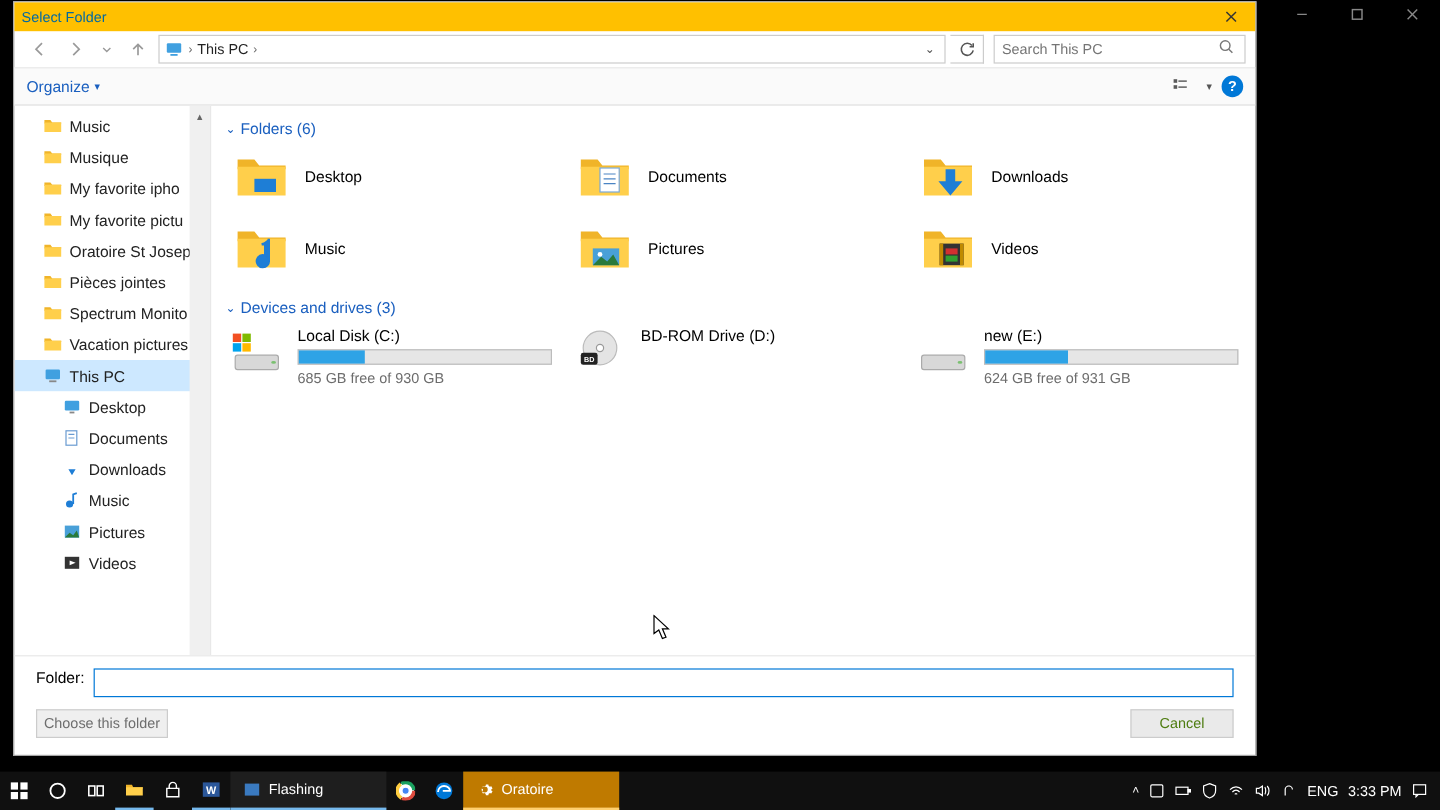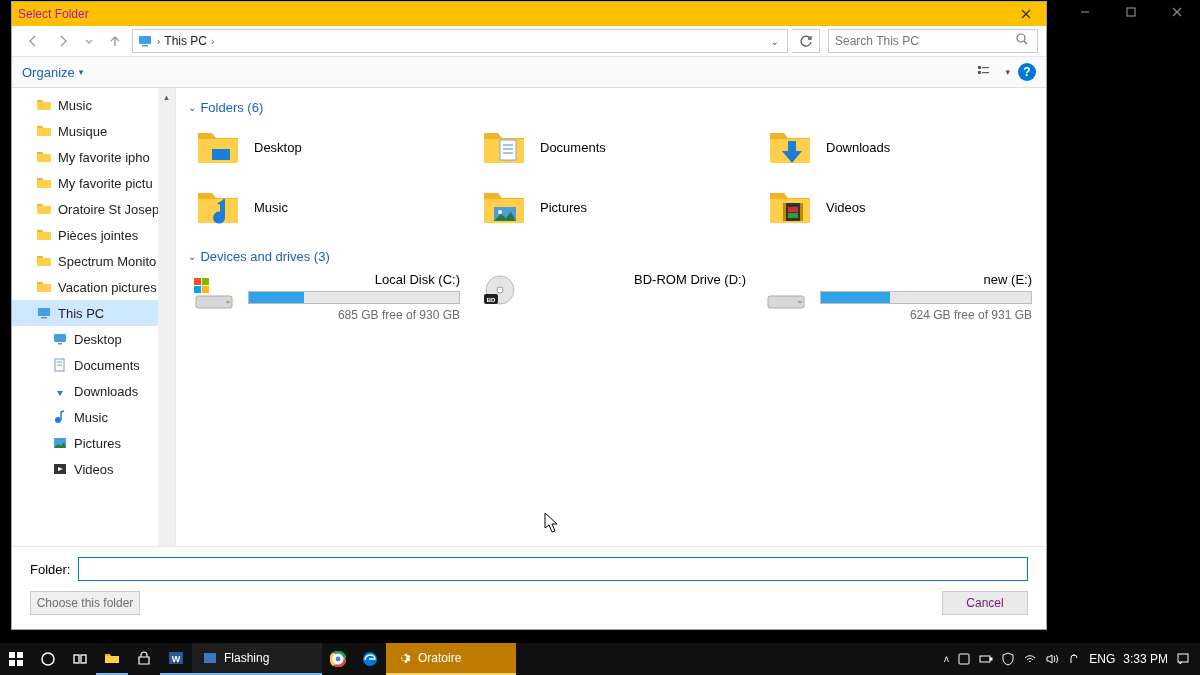--- a/index.html
+++ b/index.html
@@ -7,21 +7,21 @@
 
 
 .app-titlebar { position: absolute; top: 0; left: 0; width: 1200px; height: 24px; background: #000; display:flex; justify-content:flex-end; align-items:center; }
 .app-titlebar .winbtn { width: 46px; height:24px; display:flex; align-items:center; justify-content:center; color:#888; font-size:12px; }
 .app-titlebar .winbtn svg { stroke:#888; }
 
 .dialog { position: absolute; left: 11px; top: 1px; width: 1036px; height: 629px; background: #fff; border: 1px solid #a5a5a5; box-shadow: 0 0 12px rgba(0,0,0,.35); display:flex; flex-direction:column; }
 
 
 .dlg-titlebar { height: 24px; background:#ffc000; display:flex; align-items:center; padding:0 6px; }
-.dlg-title { font-size:12px; color:#a21caf; flex:1; }
+.dlg-title { font-size:12px; color:#0369a1; flex:1; }
 .dlg-close { width:40px; height:24px; display:flex; align-items:center; justify-content:center; margin-right:-6px; }
 .dlg-close svg { stroke:#333; }
 
 
 .navrow { height: 30px; display:flex; align-items:center; padding:4px 8px; gap:4px; border-bottom:0;}
 .navbtn { width:26px; height:26px; display:flex; align-items:center; justify-content:center; color:#9a9a9a; }
 .navbtn svg { stroke:#9a9a9a; fill:none; }
 .addrbox { flex:1; height:24px; border:1px solid #ccc; display:flex; align-items:center; padding:0 4px; gap:4px; font-size:12px; color:#222;}
 .addrbox .crumb { font-size:12px; }
 .addrbox .sep { font-size:10px; color:#666; }
@@ -51,37 +51,37 @@
 .tree .scroll-indicator .arrow { height:17px; display:flex; align-items:center; justify-content:center; font-size:9px; color:#666;}
 
 .content { flex:1; overflow:auto; padding:8px 12px 12px 12px;}
 .group-hdr { display:flex; align-items:center; gap:4px; color:#1a5fbf; font-size:13px; margin:4px 0 6px 0;}
 .group-hdr .chev { font-size:10px;}
 .folders-grid { display:grid; grid-template-columns: repeat(3, 1fr); gap:8px 12px; margin-bottom:16px;}
 .folder-tile { display:flex; align-items:center; gap:12px; height:52px; padding:2px 6px; }
 .folder-tile .bigicon { width:48px; height:48px; flex:none; display:flex; align-items:center; justify-content:center; }
 .folder-tile .lbl { font-size:13px; }
 
-.drives-grid { display:grid; grid-template-columns: repeat(3, 1fr); gap:8px 12px;text-align:right;}
+.drives-grid { display:grid; grid-template-columns: repeat(3, 1fr); gap:8px 12px;}
 .drive-tile { display:flex; gap:10px; padding:2px 2px;}
 .drive-tile .bigicon { width:48px; height:40px; flex:none; display:flex; align-items:flex-end; justify-content:center; }
 .drive-info { flex:1; display:flex; flex-direction:column; gap:4px;}
 .drive-info .lbl { font-size:13px; }
 .drive-info .bar { width:100%; height:13px; background:#e6e6e6; border:1px solid #bcbcbc; position:relative;}
 .drive-info .bar .fill { position:absolute; left:0; top:0; bottom:0; background:#2ea3e6;}
 .drive-info .free { font-size:12px; color:#6c6c6c; }
 
 .footer { padding:10px 18px 14px 18px; border-top:1px solid #e8e8e8; display:flex; flex-direction:column; gap:10px;}
-.folderrow { display:flex; align-items:center; gap:8px;}
+.folderrow { display:flex; gap:8px;}
 .folderrow label { font-size:13px; }
 .folderrow input { flex:1; height:24px; border:1px solid #0078d7; outline:0; padding:0 6px; font-size:13px;}
 .btnrow { display:flex; justify-content:space-between; gap:8px;}
 .btn { min-width:110px; height:24px; border:1px solid #ccc; background:#efefef; font-size:12px; color:#6d6d6d; display:flex; align-items:center; justify-content:center;}
 .btn.primary { color:#6d6d6d; }
-.btn.secondary { color:#701a75; background:#eaeaea;}
+.btn.secondary { color:#4d7c0f; background:#eaeaea;}
 
 .cursor { position:absolute; pointer-events:none; }
 
 
 .taskbar { position:absolute; left:0; bottom:0; width:1200px; height:32px; background:#101010; display:flex; align-items:stretch; color:#fff; font-size:12px;}
 .tb-item { display:flex; align-items:center; justify-content:center; padding:0 8px; min-width:32px; }
 .tb-item.running { border-bottom:2px solid #76b9ed; }
 .tb-app { display:flex; align-items:center; gap:6px; padding:0 10px; min-width:130px; background:#1e1e1e; border-bottom:2px solid #76b9ed;}
 .tb-app.settings { background:#bf7a00; border-bottom:2px solid #ffd070;}
 .tb-spacer { flex:1; }

